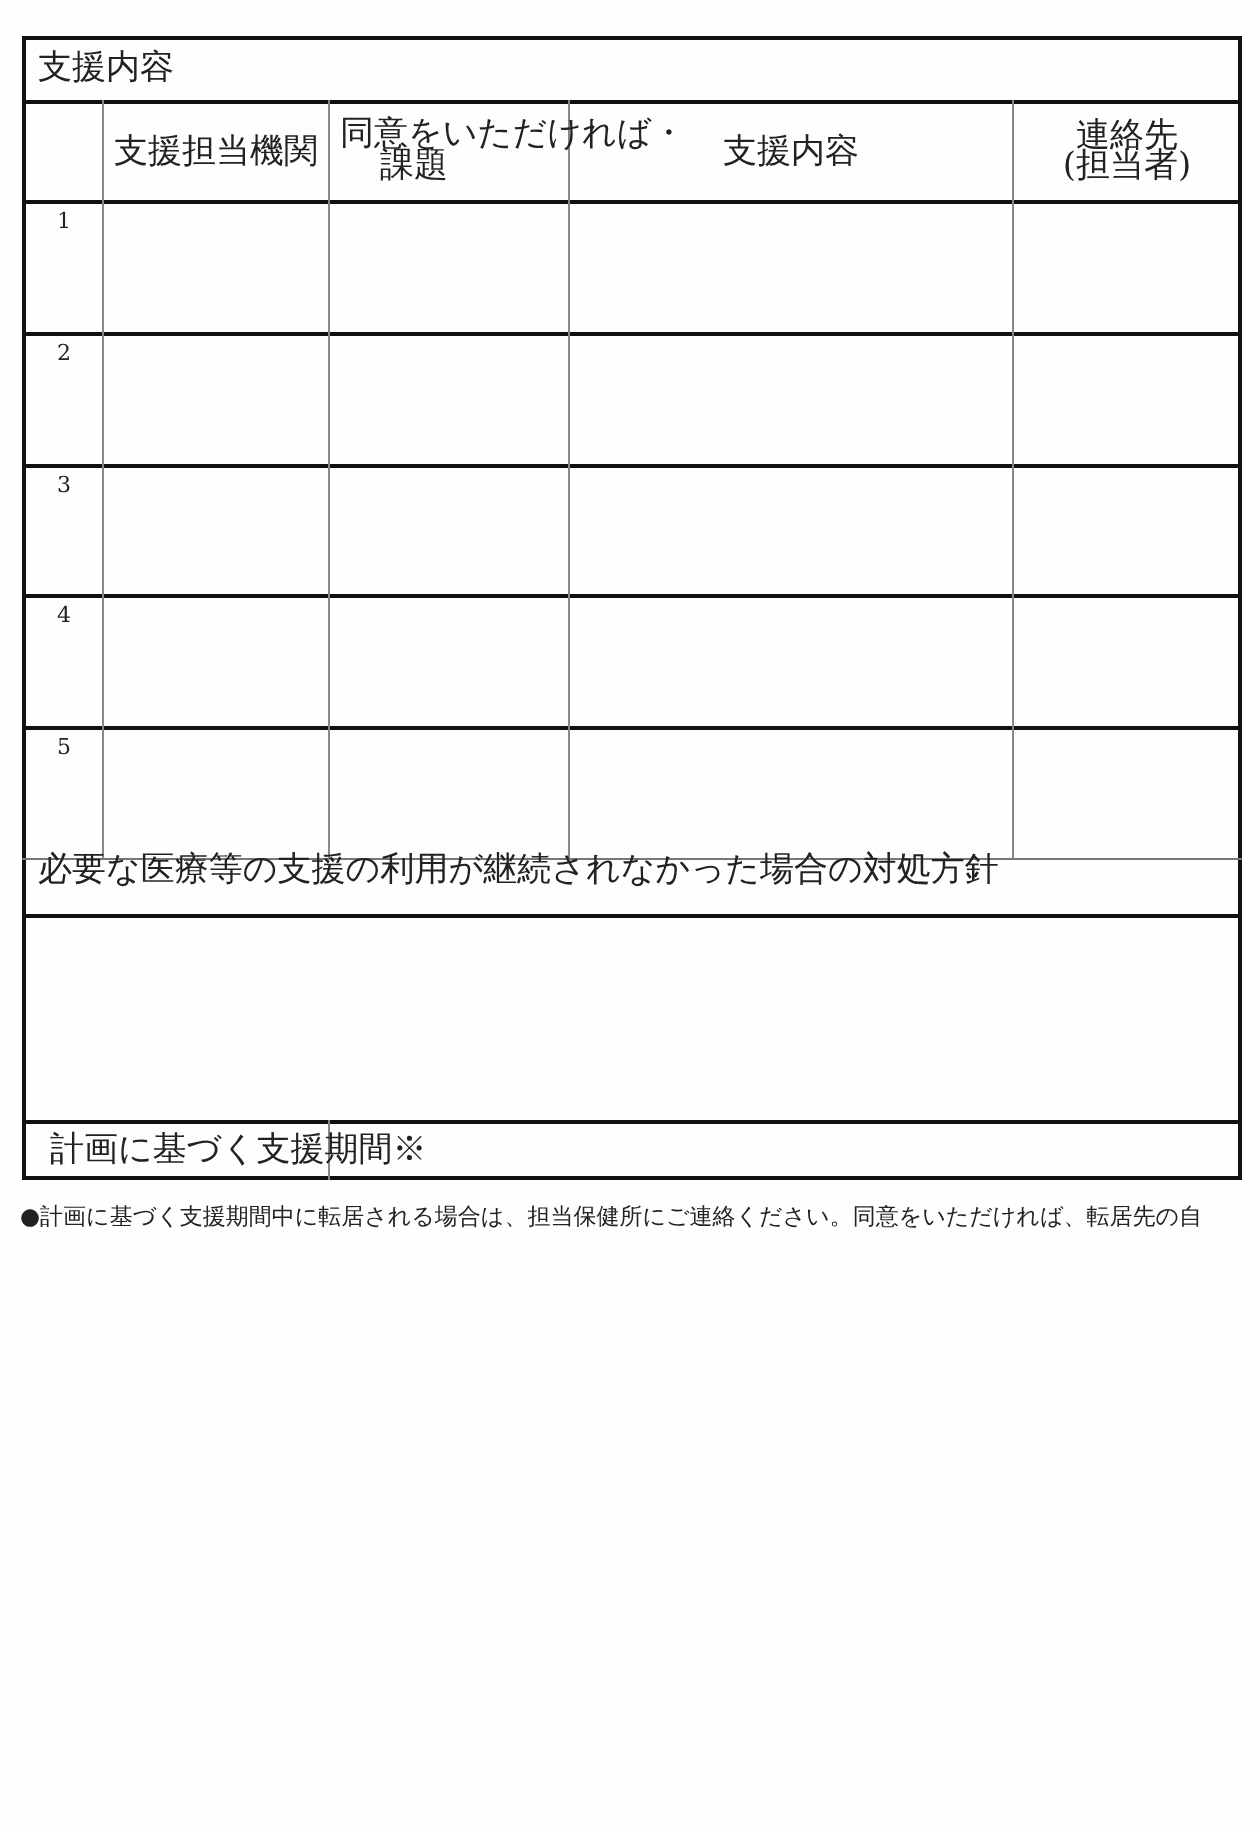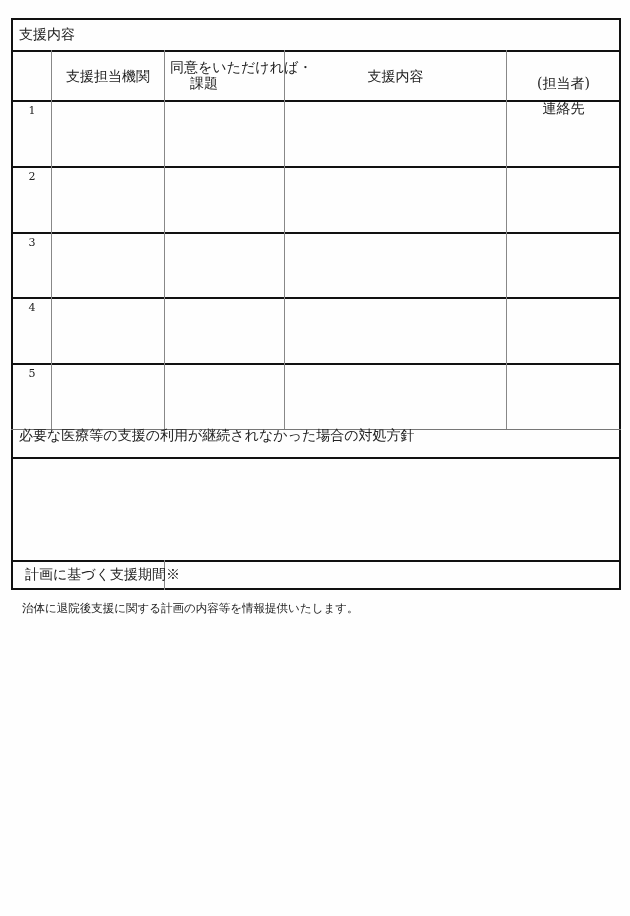--- a/index.html
+++ b/index.html
@@ -4,21 +4,21 @@
 <style>
   html, body { margin:0; padding:0; background:#fefefe; }
   body { width:630px; height:916px; position:relative; overflow:hidden;
          font-family:"DejaVu Serif", "Liberation Serif", serif; color:#222; }
   .abs { position:absolute; box-sizing:border-box; }
   .hline { position:absolute; height:0; }
   .vline { position:absolute; width:0; }
   .thick-h { border-top:2px solid #111; }
   .thin-h { border-top:1px solid #777; }
   .thin-v { border-left:1px solid #888; }
-  .txt { position:absolute; font-size:14px; line-height:15px; white-space:nowrap; }
+  .txt { position:absolute; font-size:17px; line-height:15px; white-space:nowrap; }
   .center { text-align:center; }
   .rownum { position:absolute; font-size:11px; width:40px; text-align:center; }
   .cell { position:absolute; }
   .note { position:absolute; left:10px; top:598px; width:612px; font-size:11.5px; line-height:20px; }
   .note .l2 { padding-left:12px; }
 </style>
 </head>
 <body>
 
 <div class="abs" style="left:11px; top:18px; width:610px; height:572px; border:2px solid #111;"></div>
@@ -39,21 +39,21 @@
 <div class="vline thin-v" style="left:164px; top:50px; height:379px;"></div>
 <div class="vline thin-v" style="left:284px; top:50px; height:379px;"></div>
 <div class="vline thin-v" style="left:506px; top:50px; height:379px;"></div>
 
 <div class="vline thin-v" style="left:164px; top:560px; height:30px;"></div>
 
 <div class="txt center" style="left:52px; top:69px; width:112px;">支援担当機関</div>
 <div class="txt" style="left:170px; top:60px;">同意をいただければ・</div>
 <div class="txt" style="left:170px; top:76px;padding-left:20px;">課題</div>
 <div class="txt center" style="left:285px; top:69px; width:221px;">支援内容</div>
-<div class="txt center" style="left:507px; top:61px; width:113px;margin-top:40px;">連絡先</div>
+<div class="txt center" style="left:507px; top:61px; width:113px;">連絡先</div>
 <div class="txt center" style="left:507px; top:76px; width:113px;">(担当者)</div>
 
 <div class="rownum" style="left:12px; top:104px;">1</div>
 <div class="rownum" style="left:12px; top:170px;">2</div>
 <div class="rownum" style="left:12px; top:236px;">3</div>
 <div class="rownum" style="left:12px; top:301px;">4</div>
 <div class="rownum" style="left:12px; top:367px;">5</div>
 
 <div class="cell" style="left:53px; top:102px; width:110px; height:63px;"></div>
 <div class="cell" style="left:166px; top:102px; width:117px; height:63px;"></div>
@@ -80,14 +80,14 @@
 <div class="cell" style="left:286px; top:365px; width:219px; height:63px;"></div>
 <div class="cell" style="left:508px; top:365px; width:111px; height:63px;"></div>
 
 <div class="txt" style="left:19px; top:428px;">必要な医療等の支援の利用が継続されなかった場合の対処方針</div>
 <div class="cell" style="left:13px; top:459px; width:606px; height:100px;"></div>
 
 <div class="txt" style="left:25px; top:567px;font-family:Liberation Serif, serif;">計画に基づく支援期間※</div>
 <div class="cell" style="left:166px; top:562px; width:453px; height:26px;"></div>
 
 <div class="note">
-  <div class="l2">治体に退院後支援に関する計画の内容等を情報提供いたします。</div>
+  <div><span>●</span><span>計画に基づく支援期間中に転居される場合は、担当保健所にご連絡ください。同意をいただければ、転居先の自</span></div>
 </div>
 
 </body></html>

